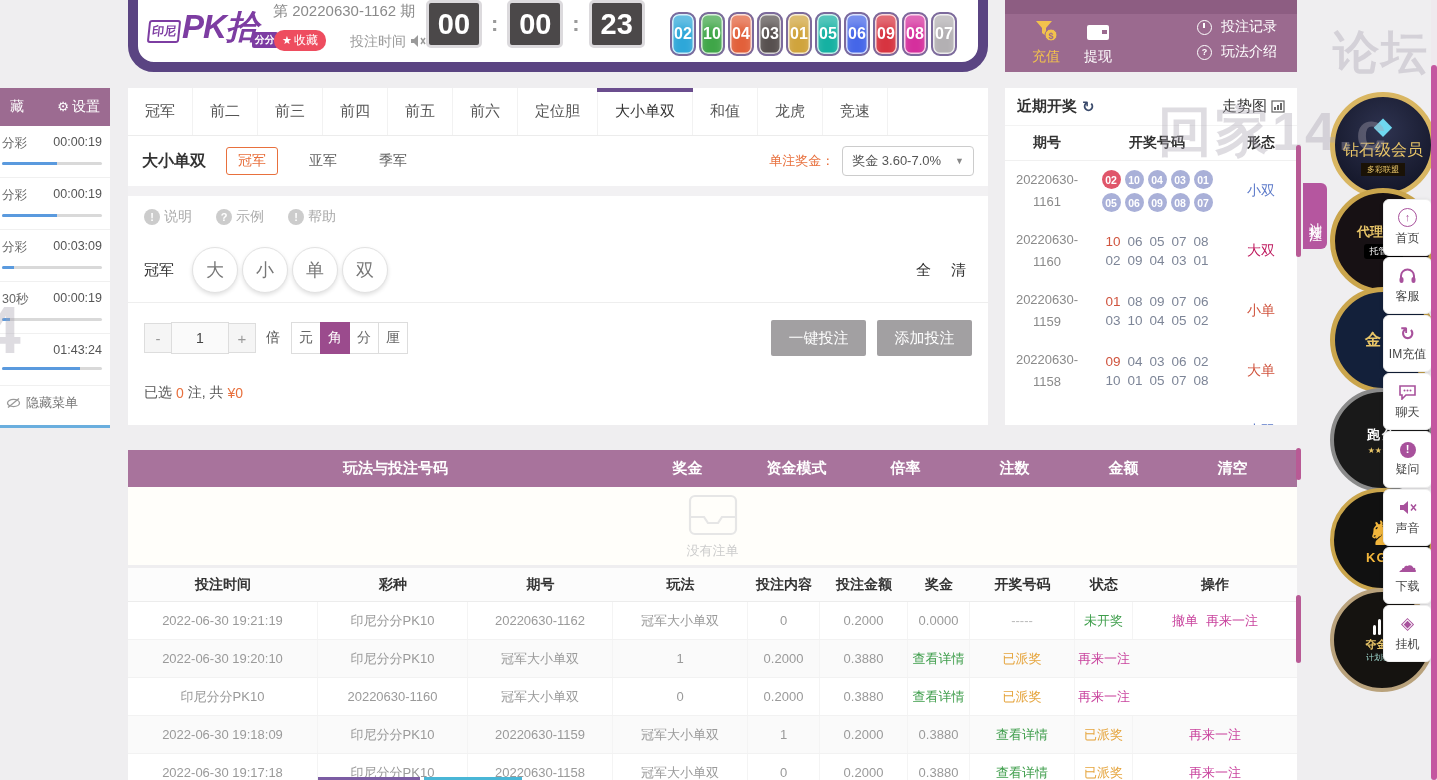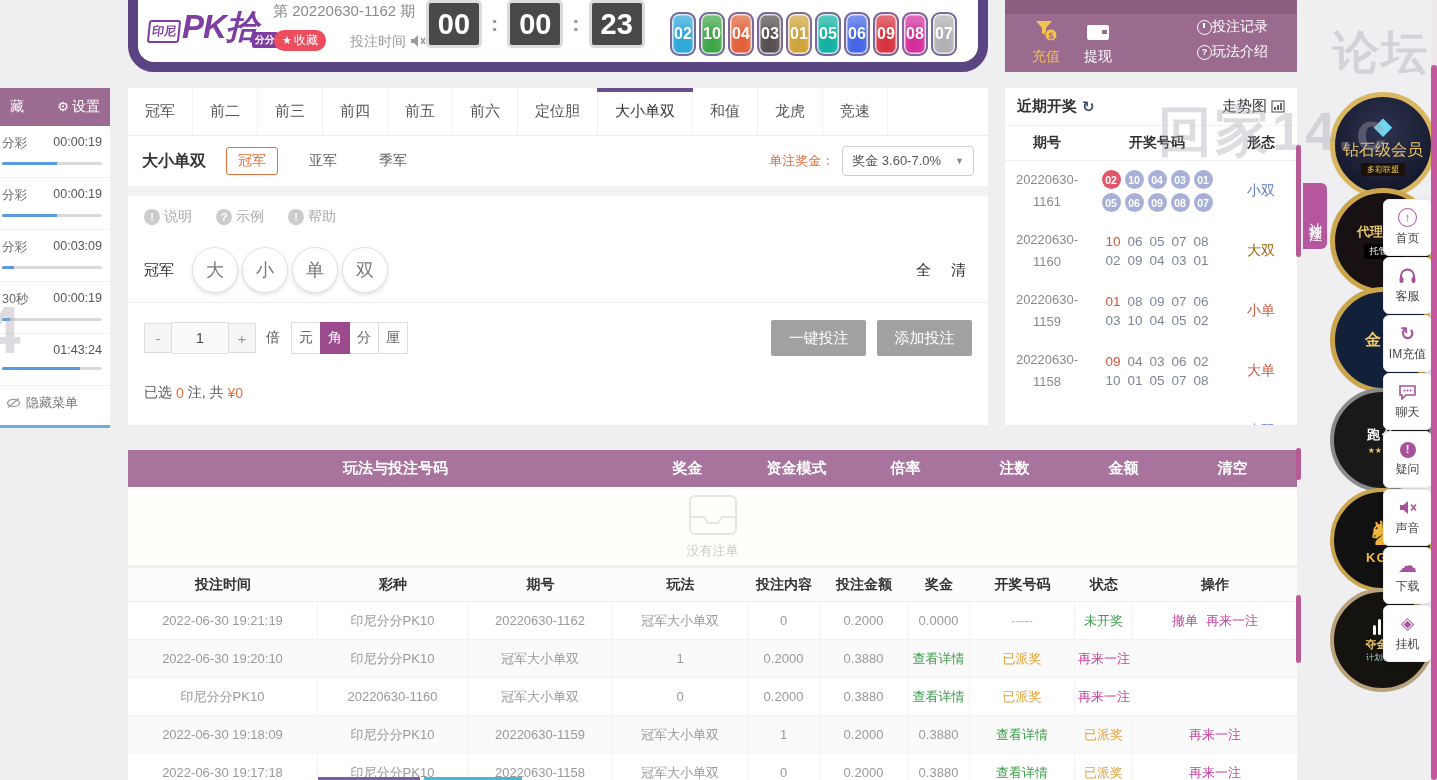--- a/index.html
+++ b/index.html
@@ -58,21 +58,21 @@
 
   
   .topmenu{position:absolute;left:1005px;top:0;width:292px;height:72px;background:#9b6a8f;z-index:2;}
   .topmenu::before{content:"";position:absolute;left:0;top:0;right:0;height:14px;background:#8d5d82;}
   .tm-item{position:absolute;top:20px;width:54px;display:flex;flex-direction:column;
            align-items:center;gap:4px;font-size:14px;}
   .tm-recharge{left:14px;color:#f2c24d;}
   .tm-withdraw{left:66px;color:#fff;}
   .tm-links{position:absolute;left:192px;top:18px;display:flex;flex-direction:column;gap:7px;
             color:#fff;font-size:14px;}
-  .tm-link{display:flex;align-items:center;gap:0;}
+  .tm-link{display:flex;align-items:center;gap:9px;}
   .ico-clock{width:13px;height:13px;border:1.5px solid #fff;border-radius:50%;position:relative;}
   .ico-clock::after{content:"";position:absolute;left:5px;top:2px;width:1.5px;height:5px;background:#fff;}
   .ico-q{width:13px;height:13px;border:1.5px solid #fff;border-radius:50%;font-size:9px;
          display:flex;align-items:center;justify-content:center;color:#fff;font-weight:bold;}
   .ico-q::before{content:"?";}
 
   
   .maincard{position:absolute;left:128px;top:88px;width:860px;height:337px;background:#fff;
             z-index:2;overflow:hidden;}
   .tabs{display:flex;height:47px;border-bottom:1px solid #ececec;}
@@ -497,21 +497,21 @@
             <span>08</span>
           </div>
         <div class="rl-txt">
             <span>02</span>
             <span>09</span>
             <span>04</span>
             <span>03</span>
             <span>01</span>
           </div>
       </div>
-      <div class="rpat" style="color: #a16207;">大双</div>
+      <div class="rpat" style="color: #be185d;">大双</div>
     </div>
     <div class="rrow">
       <div class="rper"><span>20220630-</span><br><span>1159</span></div>
       <div class="rnums">
         <div class="rl-txt">
             <span style="color: rgb(208, 84, 62);">01</span>
             <span>08</span>
             <span>09</span>
             <span>07</span>
             <span>06</span>

